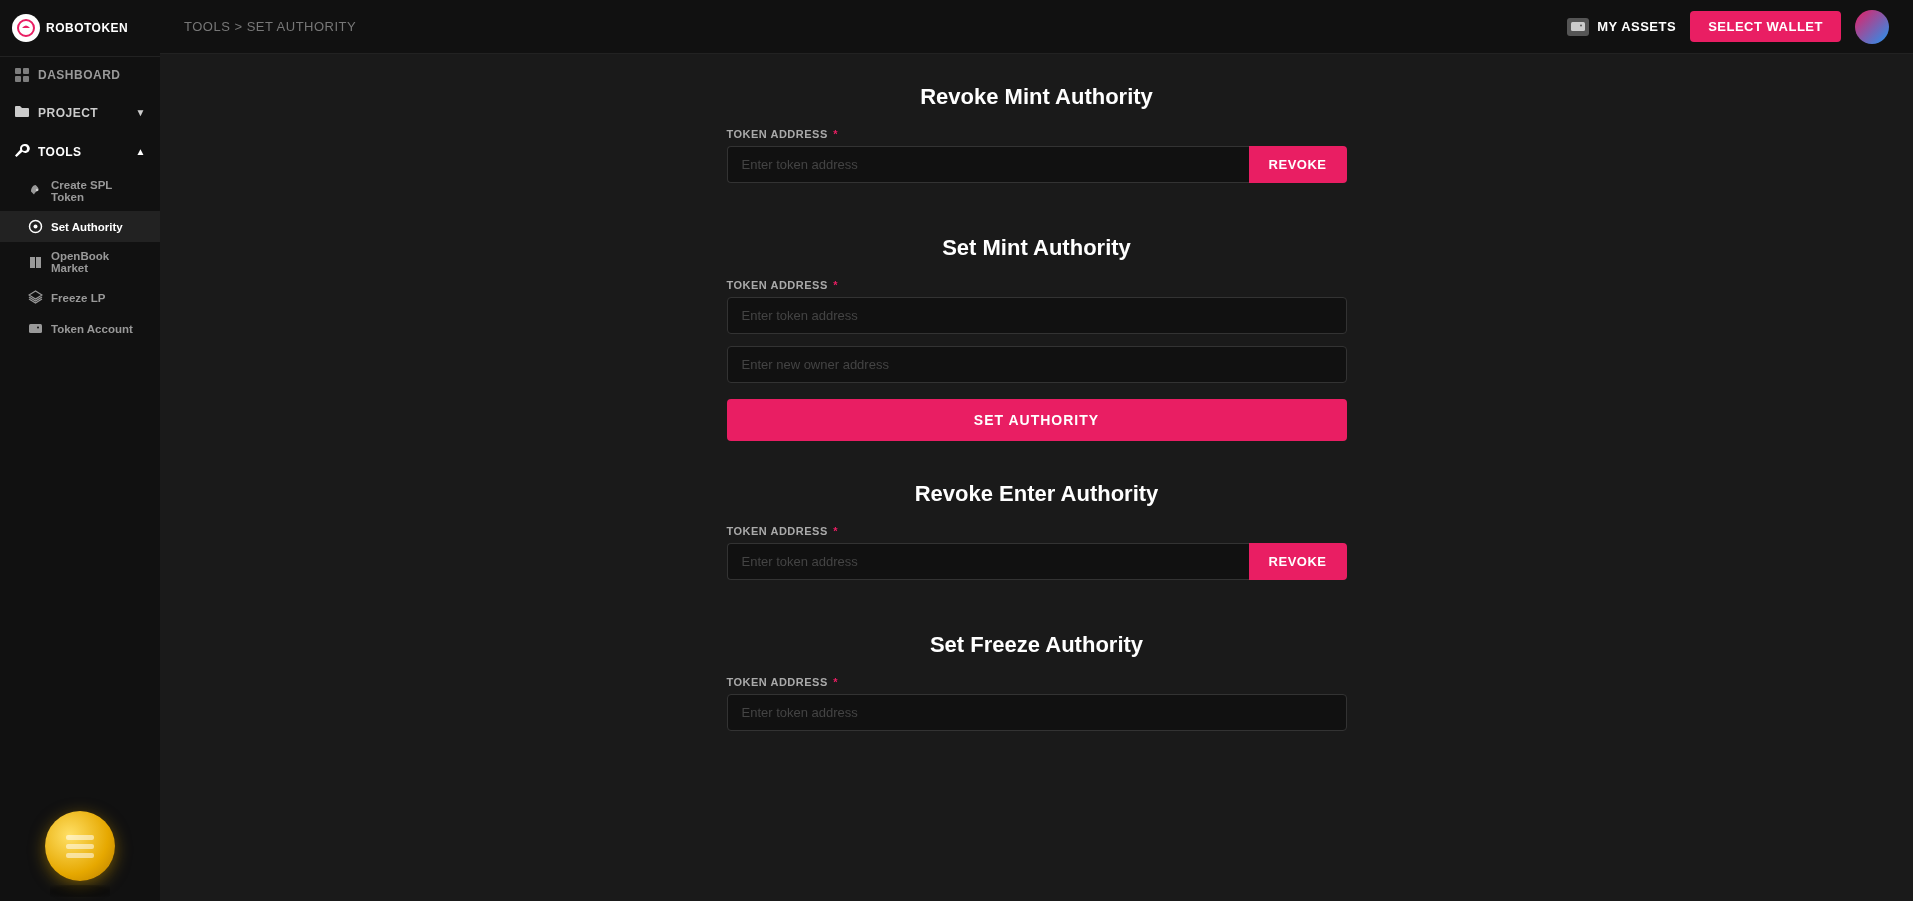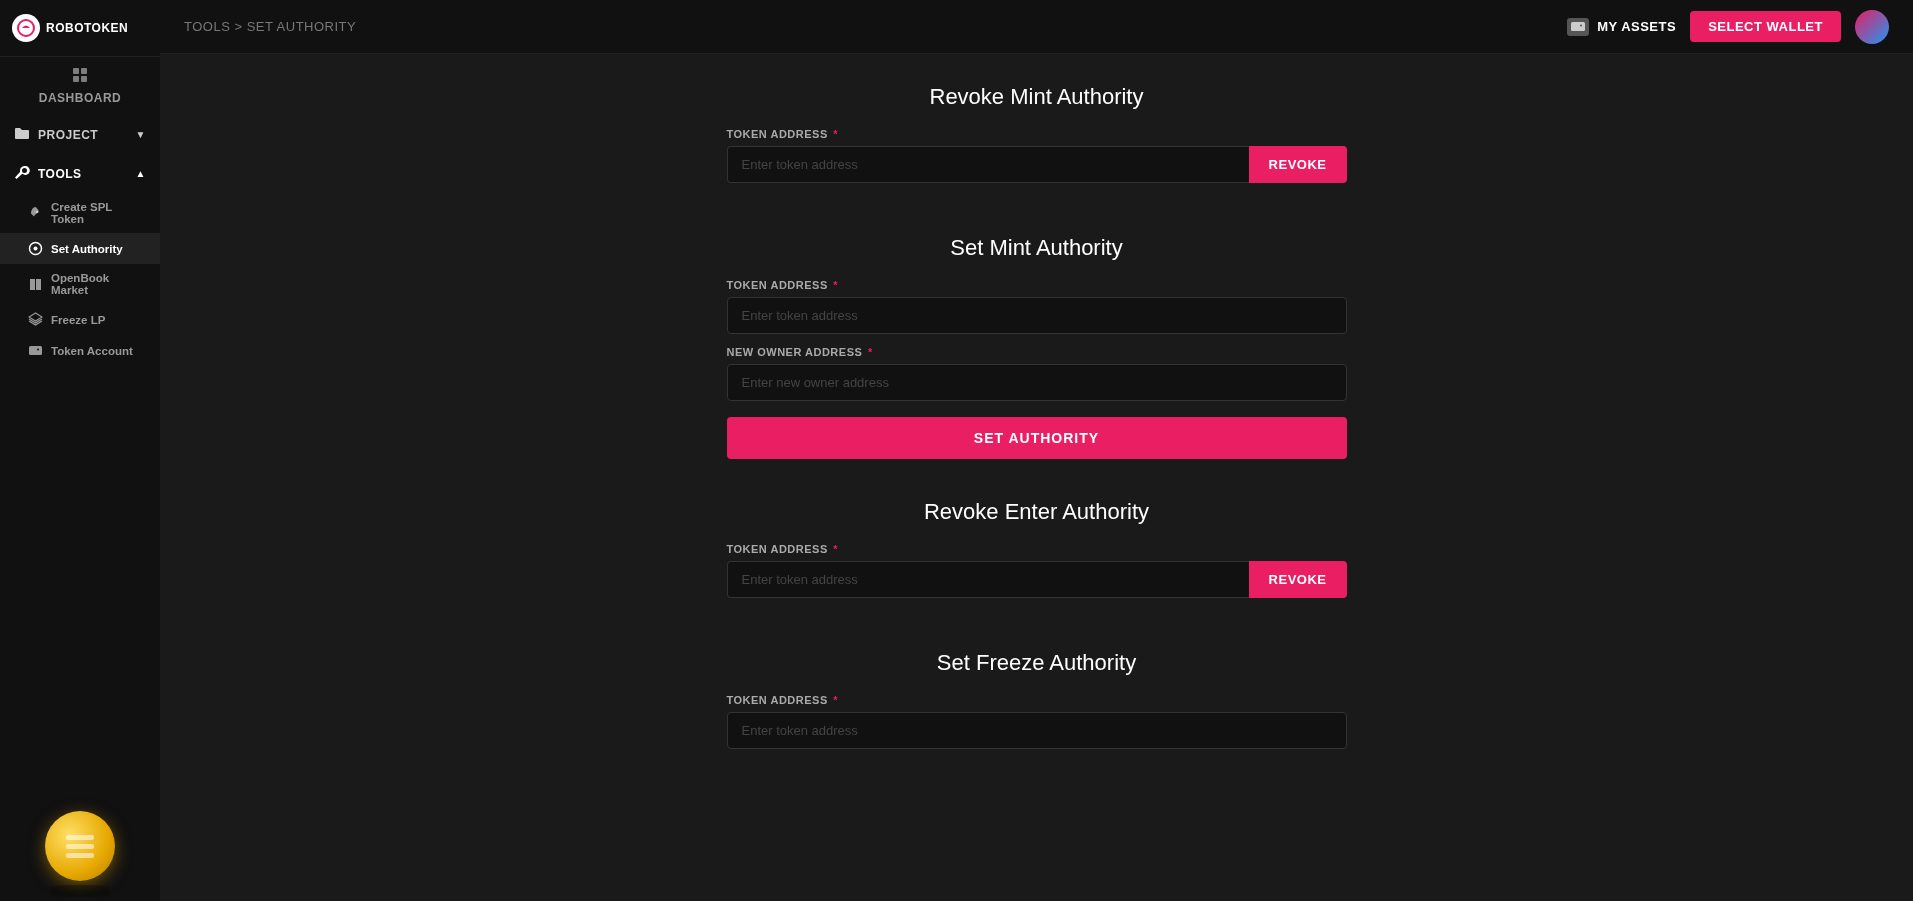--- a/index.html
+++ b/index.html
@@ -53,21 +53,20 @@
       align-items: center;
       gap: 8px;
       padding: 10px 14px;
       cursor: pointer;
       font-size: 12px;
       font-weight: 600;
       text-transform: uppercase;
       letter-spacing: 0.5px;
       color: #999;
       transition: background 0.15s;
-      flex-direction: column;
     }
     .nav-item .icon { width: 16px; height: 16px; opacity: 0.8; flex-shrink: 0; }
     .nav-section-header {
       display: flex;
       align-items: center;
       gap: 8px;
       padding: 10px 14px;
       cursor: pointer;
       font-size: 12px;
       font-weight: 600;
@@ -206,21 +205,21 @@
     }
     .section {
       width: 100%;
       max-width: 620px;
       display: flex;
       flex-direction: column;
       align-items: center;
     }
     .section-title {
       font-size: 22px;
-      font-weight: 400;
+      font-weight: 700;
       color: #fff;
       margin-bottom: 18px;
       text-align: center;
     }
     .section-inner {
       width: 100%;
     }
     .field-label {
       font-size: 11px;
       font-weight: 700;
@@ -429,23 +428,20 @@
       </div>
     </div>
 
     <div class="section">
       <div class="section-title">Set Mint Authority</div>
       <div class="section-inner">
         <div class="field-label">
           TOKEN ADDRESS <span class="required">*</span>
         </div>
         <input class="text-input full" type="text" placeholder="Enter token address" style="">
-        <div class="field-label">
-          NEW OWNER ADDRESS <span class="required">*</span>
-        </div>
         <input class="text-input full" type="text" placeholder="Enter new owner address" style="">
         <button class="set-authority-btn">SET AUTHORITY</button>
       </div>
     </div>
 
     <div class="section">
       <div class="section-title">Revoke Enter Authority</div>
       <div class="section-inner">
         <div class="field-label">
           TOKEN ADDRESS <span class="required">*</span>

